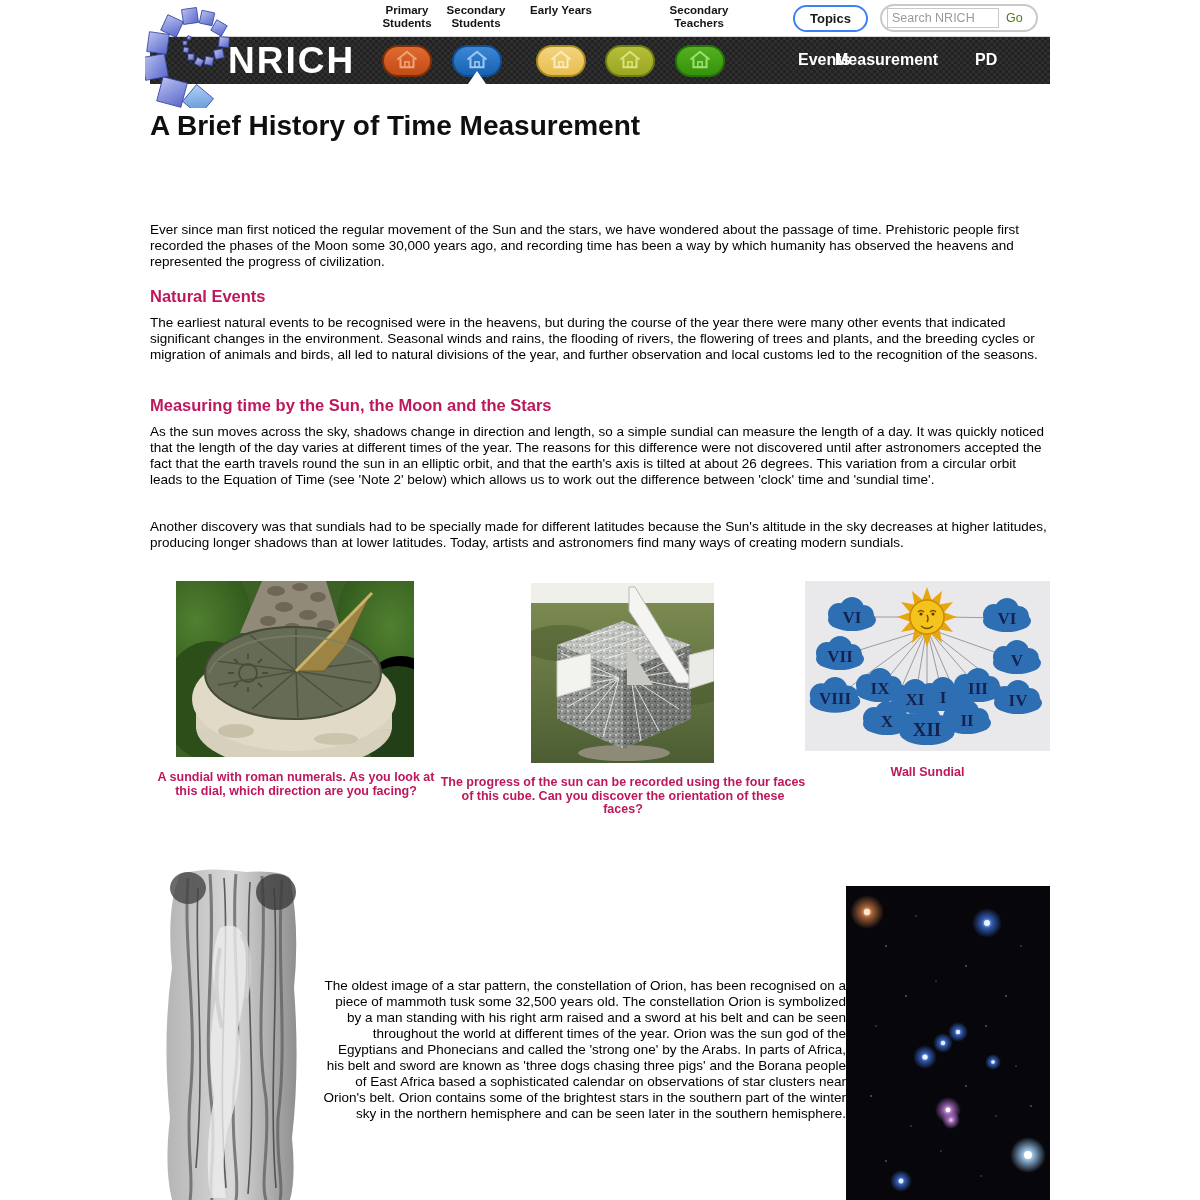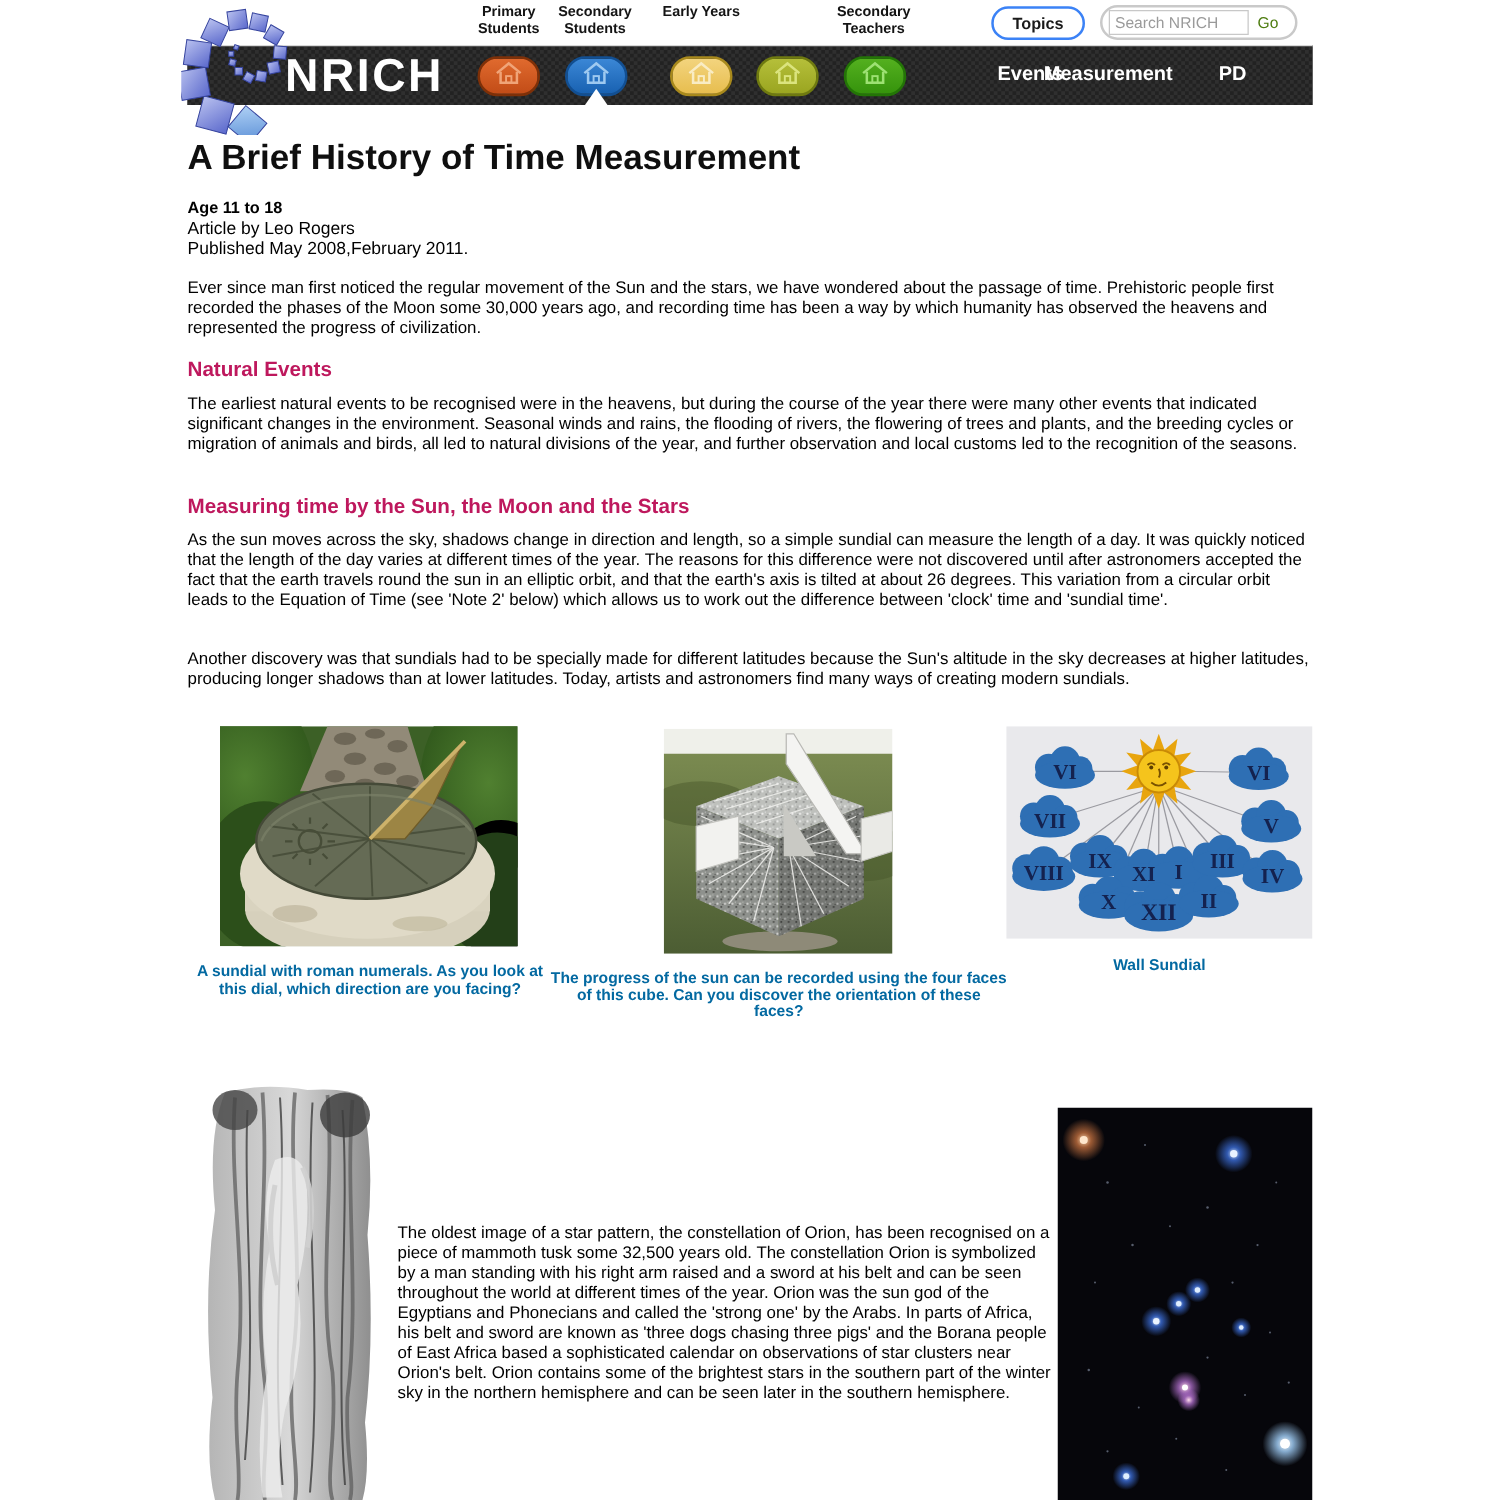--- a/index.html
+++ b/index.html
@@ -71,25 +71,25 @@
   .meta .age{ font-size:13px; font-weight:bold; line-height:16px; }
   .meta div{ font-size:14px; line-height:16px; }
   p.body, .orion-text{ font-size:13.5px; line-height:16px; color:#000; }
   h2{ font-size:16.5px; font-weight:bold; color:#be185d; }
 
   
   .figures{ position:absolute; left:0; top:570px; width:900px; height:292px; }
   .figures svg, .orion-row svg{ position:absolute; display:block; }
   .caption{
     position:absolute; text-align:center; font-size:12.5px; font-weight:bold;
-    line-height:13.5px; color:#0369a1;
+    line-height:13.5px; color:#be185d;
   }
 
   
-  .orion-row{ position:absolute; left:0; top:868px; width:900px; height:332px; }
+  .orion-row{ position:absolute; left:0; top:868px; width:900px; height:332px;text-align:right; }
   .orion-text{ position:absolute; left:168px; top:110px; width:528px; }
 </style>
 </head>
 <body>
 
 <div class="aud-label" style="left:407px;width:58px;">Primary Students</div>
 <div class="aud-label" style="left:476px;width:72px;">Secondary Students</div>
 <div class="aud-label" style="left:561px;width:90px;">Early Years</div>
 <div class="aud-label" style="left:629px;width:62px;margin-top:43px;">Primary Teachers</div>
 <div class="aud-label" style="left:699px;width:74px;">Secondary Teachers</div>
@@ -184,25 +184,20 @@
     <rect x="43" y="52" width="6" height="6"></rect>
     <rect x="38.5" y="45.5" width="5" height="5" transform="rotate(15 41 48)"></rect>
     <rect x="38" y="39" width="4" height="4"></rect>
     <rect x="42.2" y="34.2" width="3.5" height="3.5" transform="rotate(20 44 36)"></rect>
   </g>
 </svg>
 
 <main>
   <h1 class="blk" style="top:110px;">A Brief History of Time Measurement</h1>
 
-  <div class="blk meta" style="top:158px;">
-    <div class="age">Age 11 to 18</div>
-    <div>Article by Leo Rogers</div>
-    <div>Published May 2008,February 2011.</div>
-  </div>
 
   <p class="body blk" style="top:222px;">Ever since man first noticed the regular movement of the Sun and the stars, we have wondered about the passage of time. Prehistoric people first recorded the phases of the Moon some 30,000 years ago, and recording time has been a way by which humanity has observed the heavens and represented the progress of civilization.</p>
 
   <h2 class="blk" style="top:287px;">Natural Events</h2>
   <p class="body blk" style="top:315px;">The earliest natural events to be recognised were in the heavens, but during the course of the year there were many other events that indicated significant changes in the environment. Seasonal winds and rains, the flooding of rivers, the flowering of trees and plants, and the breeding cycles or migration of animals and birds, all led to natural divisions of the year, and further observation and local customs led to the recognition of the seasons.</p>
 
   <h2 class="blk" style="top:396px;">Measuring time by the Sun, the Moon and the Stars</h2>
   <p class="body blk" style="top:424px;">As the sun moves across the sky, shadows change in direction and length, so a simple sundial can measure the length of a day. It was quickly noticed that the length of the day varies at different times of the year. The reasons for this difference were not discovered until after astronomers accepted the fact that the earth travels round the sun in an elliptic orbit, and that the earth's axis is tilted at about 26 degrees. This variation from a circular orbit leads to the Equation of Time (see 'Note 2' below) which allows us to work out the difference between 'clock' time and 'sundial time'.</p>
   <p class="body blk" style="top:519px;">Another discovery was that sundials had to be specially made for different latitudes because the Sun's altitude in the sky decreases at higher latitudes, producing longer shadows than at lower latitudes. Today, artists and astronomers find many ways of creating modern sundials.</p>
 

